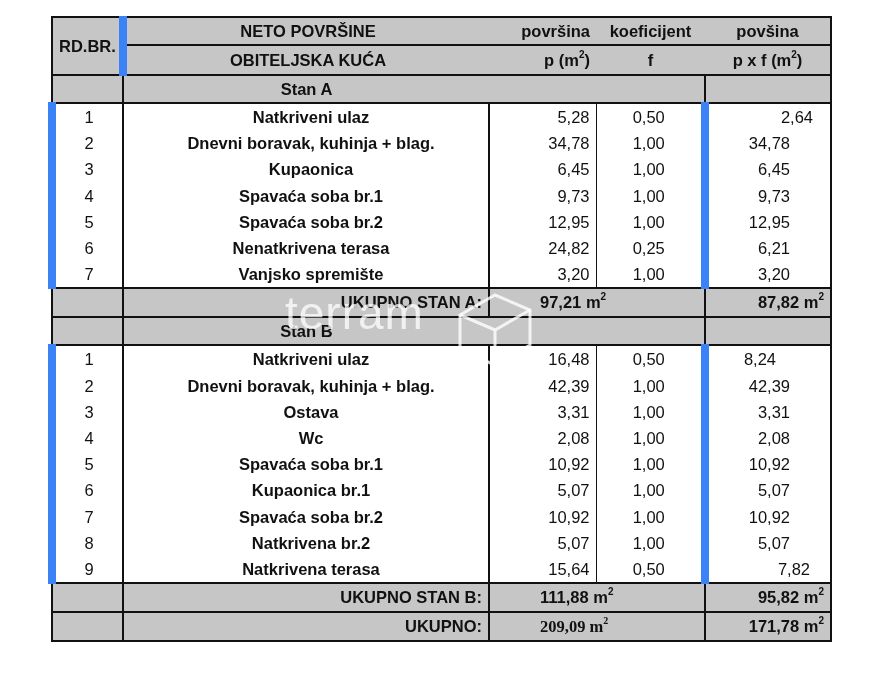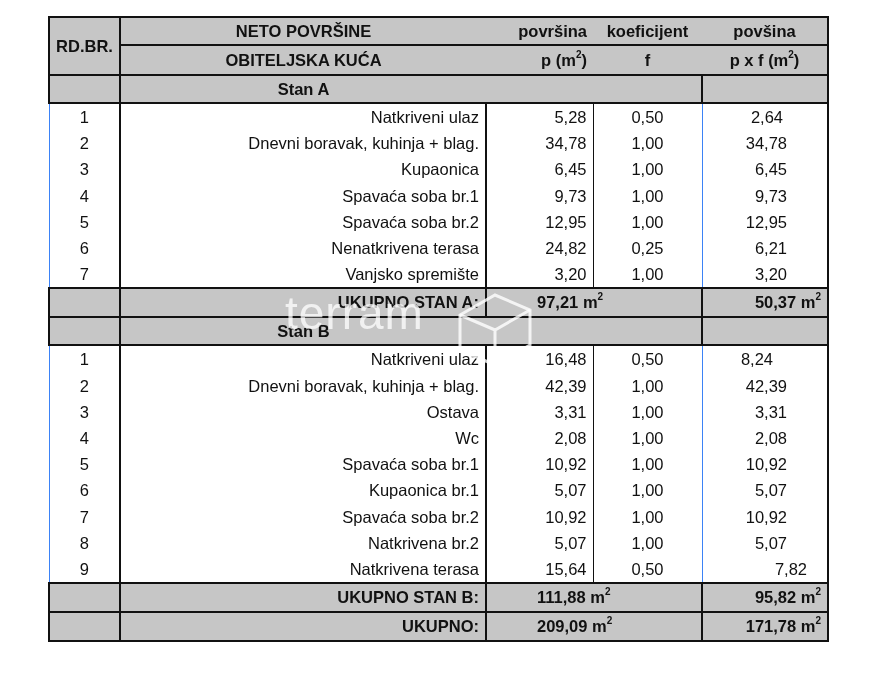--- a/index.html
+++ b/index.html
@@ -8,23 +8,23 @@
   table { position:absolute; left:48px; top:16px; border-collapse:collapse;
           table-layout:fixed; width:779px; font-size:16.5px; }
   col.c1 { width:71px; } col.c2 { width:366px; } col.c3 { width:107px; }
   col.c4 { width:109px; } col.c5 { width:126px; }
   td { padding:0 6px; height:25px; line-height:25px; white-space:nowrap; }
   .gray td, td.gray { background:#c6c6c6; }
   .hdr td { font-weight:bold; height:26px; }
   .hdr2 td { height:28px; }
   .ctr { text-align:center; }
   .rt { text-align:right; }
-  .lt { text-align:right; padding-left:16px; }
+  .lt { text-align:center; padding-left:16px;font-weight:bold; }
   .bx { border:2px solid #111; }
-  .bl { border-left:1px solid #3b82f6; } .br { border-right:2px solid #111; }
+  .bl { border-left:8px solid #3b82f6; } .br { border-right:2px solid #111; }
   .bt { border-top:2px solid #111; } .bb { border-bottom:2px solid #111; }
   .data td { height:26.2px; line-height:26px; }
   .tot td { height:27px; font-weight:bold; }
   sup { font-size:10px; vertical-align:top; line-height:10px; position:relative; top:2px; }
   .thin-r { border-right:1.5px solid #111; }
   .wm { position:absolute; left:285px; top:288px; font-size:46px; color:rgba(255,255,255,0.75);
         font-family:"Liberation Sans", sans-serif; letter-spacing:1px; pointer-events:none; line-height:50px; }
   .wm-icon { position:absolute; left:440px; top:290px; pointer-events:none; }
 </style>
 </head>
@@ -57,21 +57,21 @@
         <td class="ctr bt bb">Stan A</td>
         <td class="bt bb"></td>
         <td class="bt bb"></td>
         <td class="bx"></td>
       </tr>
       <tr class="data">
         <td class="ctr bl br">1</td>
         <td class="lt br">Natkriveni ulaz</td>
         <td class="rt thin-r">5,28</td>
         <td class="ctr">0,50</td>
-        <td class="rt bl br" style="padding-right: 44px;">2,64</td>
+        <td class="rt bl br" style="padding-right: 17px;">2,64</td>
       </tr>
       <tr class="data">
         <td class="ctr bl br">2</td>
         <td class="lt br">Dnevni boravak, kuhinja + blag.</td>
         <td class="rt thin-r">34,78</td>
         <td class="ctr">1,00</td>
         <td class="rt bl br" style="padding-right: 40px;">34,78</td>
       </tr>
       <tr class="data">
         <td class="ctr bl br">3</td>
@@ -105,21 +105,21 @@
         <td class="ctr bl br bb">7</td>
         <td class="lt br bb">Vanjsko spremište</td>
         <td class="rt thin-r bb">3,20</td>
         <td class="ctr bb">1,00</td>
         <td class="rt bl br bb" style="padding-right: 40px;">3,20</td>
       </tr>
       <tr class="gray tot">
         <td class="bx"></td>
         <td class="rt bx">UKUPNO STAN A:</td>
         <td colspan="2" class="bt bb" style="padding-left: 50px;"><span>97,21</span> <span>m</span><sup>2</sup></td>
-        <td class="rt bx"><span>50,37</span> <span>m</span><sup>2</sup></td>
+        <td class="rt bx"><span>87,82</span> <span>m</span><sup>2</sup></td>
       </tr>
       <tr class="gray hdr">
         <td class="bx"></td>
         <td class="ctr bt bb">Stan B</td>
         <td class="bt bb"></td>
         <td class="bt bb"></td>
         <td class="bx"></td>
       </tr>
       <tr class="data">
         <td class="ctr bl br">1</td>
@@ -186,21 +186,21 @@
       </tr>
       <tr class="gray tot">
         <td class="bx"></td>
         <td class="rt bx">UKUPNO STAN B:</td>
         <td colspan="2" class="bt bb" style="padding-left: 50px;"><span>111,88</span> <span>m</span><sup>2</sup></td>
         <td class="rt bx"><span>95,82</span> <span>m</span><sup>2</sup></td>
       </tr>
       <tr class="gray tot">
         <td class="bx"></td>
         <td class="rt bx">UKUPNO:</td>
-        <td colspan="2" class="bt bb" style="padding-left: 50px;"><span>209,09</span> <span>m</span><sup>2</sup></td>
+        <td colspan="2" class="bt bb" style="padding-left: 50px; font-family: Liberation Serif, serif;"><span>209,09</span> <span>m</span><sup>2</sup></td>
         <td class="rt bx"><span>171,78</span> <span>m</span><sup>2</sup></td>
       </tr>
     </tbody>
 </table>
 
 <div class="wm">terram</div>
 <svg class="wm-icon" width="100" height="80" viewBox="0 0 100 80">
   <g fill="none" stroke="rgba(255,255,255,0.8)" stroke-width="3">
     <path d="M20 25 L55 5 L90 20 L90 55 L55 75 L20 60 Z"></path>
     <path d="M20 25 L55 40 L90 20 M55 40 L55 75"></path>

